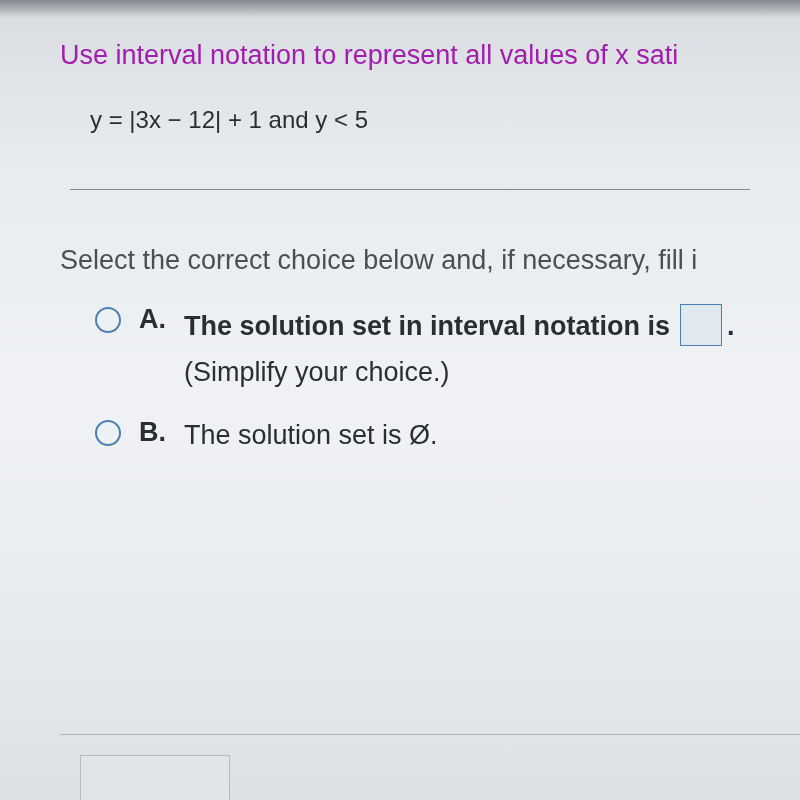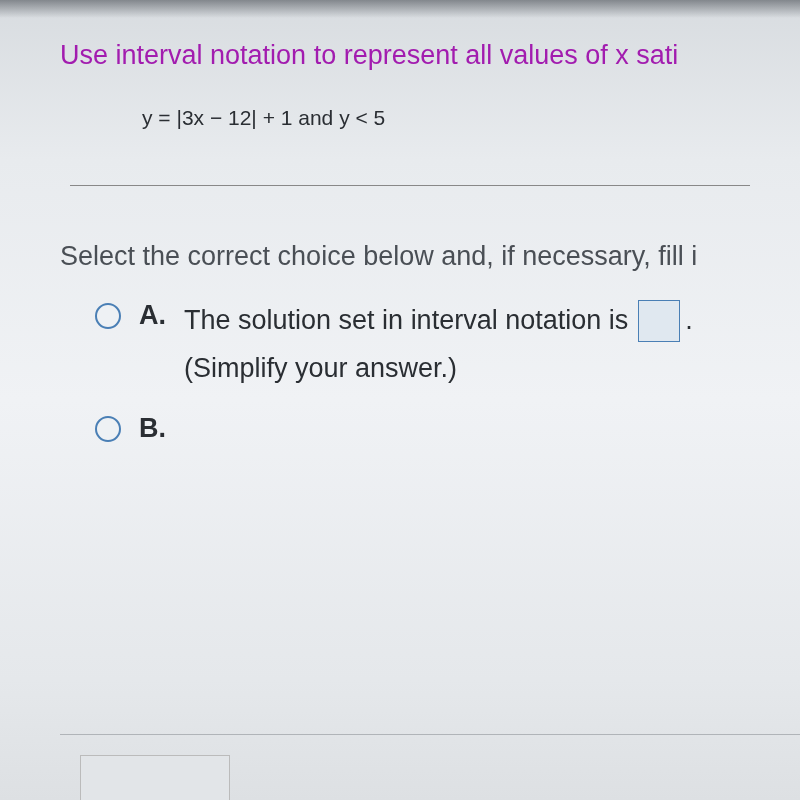--- a/index.html
+++ b/index.html
@@ -17,23 +17,23 @@
       overflow: hidden;
       position: relative;
     }
     .question-prompt {
       font-size: 27px;
       color: #a21caf;
       margin-bottom: 35px;
       margin-top: 10px;
     }
     .equation {
-      font-size: 21px;
+      font-size: 24px;
       color: #2a2e33;
-      margin-left: 82px;
+      margin-left: 30px;
       margin-bottom: 55px;
       font-weight: 400;
     }
     .divider {
       border: none;
       border-top: 1.5px solid #888;
       margin-left: 10px;
       margin-bottom: 55px;
       position: relative;
     }
@@ -67,21 +67,22 @@
       margin-right: 18px;
       flex-shrink: 0;
     }
     .choice-text {
       font-size: 27px;
       color: #2a2e33;
       line-height: 1.4;
     }
     .choice-line1 {
       display: flex;
-      align-items: center;
+      align-items: flex-end;
+      font-weight: bold;
     }
     .answer-box {
       width: 42px;
       height: 42px;
       border: 1.5px solid #4a7fb5;
       background: #e0e8f0;
       margin-left: 10px;
       margin-right: 3px;
       display: inline-block;
     }
@@ -136,25 +137,28 @@
 
   <div class="choice">
     <div class="radio"></div>
     <div class="choice-label">A.</div>
     <div class="choice-text">
       <div class="choice-line1">
         <span>The solution set in interval notation is</span>
         <span class="answer-box"></span>
         <span class="period">.</span>
       </div>
-      <div class="sub-instruction">(Simplify your answer.)</div>
+      <div class="sub-instruction">(Simplify your choice.)</div>
     </div>
   </div>
 
   <div class="choice">
     <div class="radio"></div>
     <div class="choice-label">B.</div>
+    <div class="choice-text">
+      <span>The solution set is Ø.</span>
+    </div>
   </div>
 
 </div>
 
 <div class="bottom-separator"></div>
 <div class="bottom-box"></div>
 
 </body></html>

